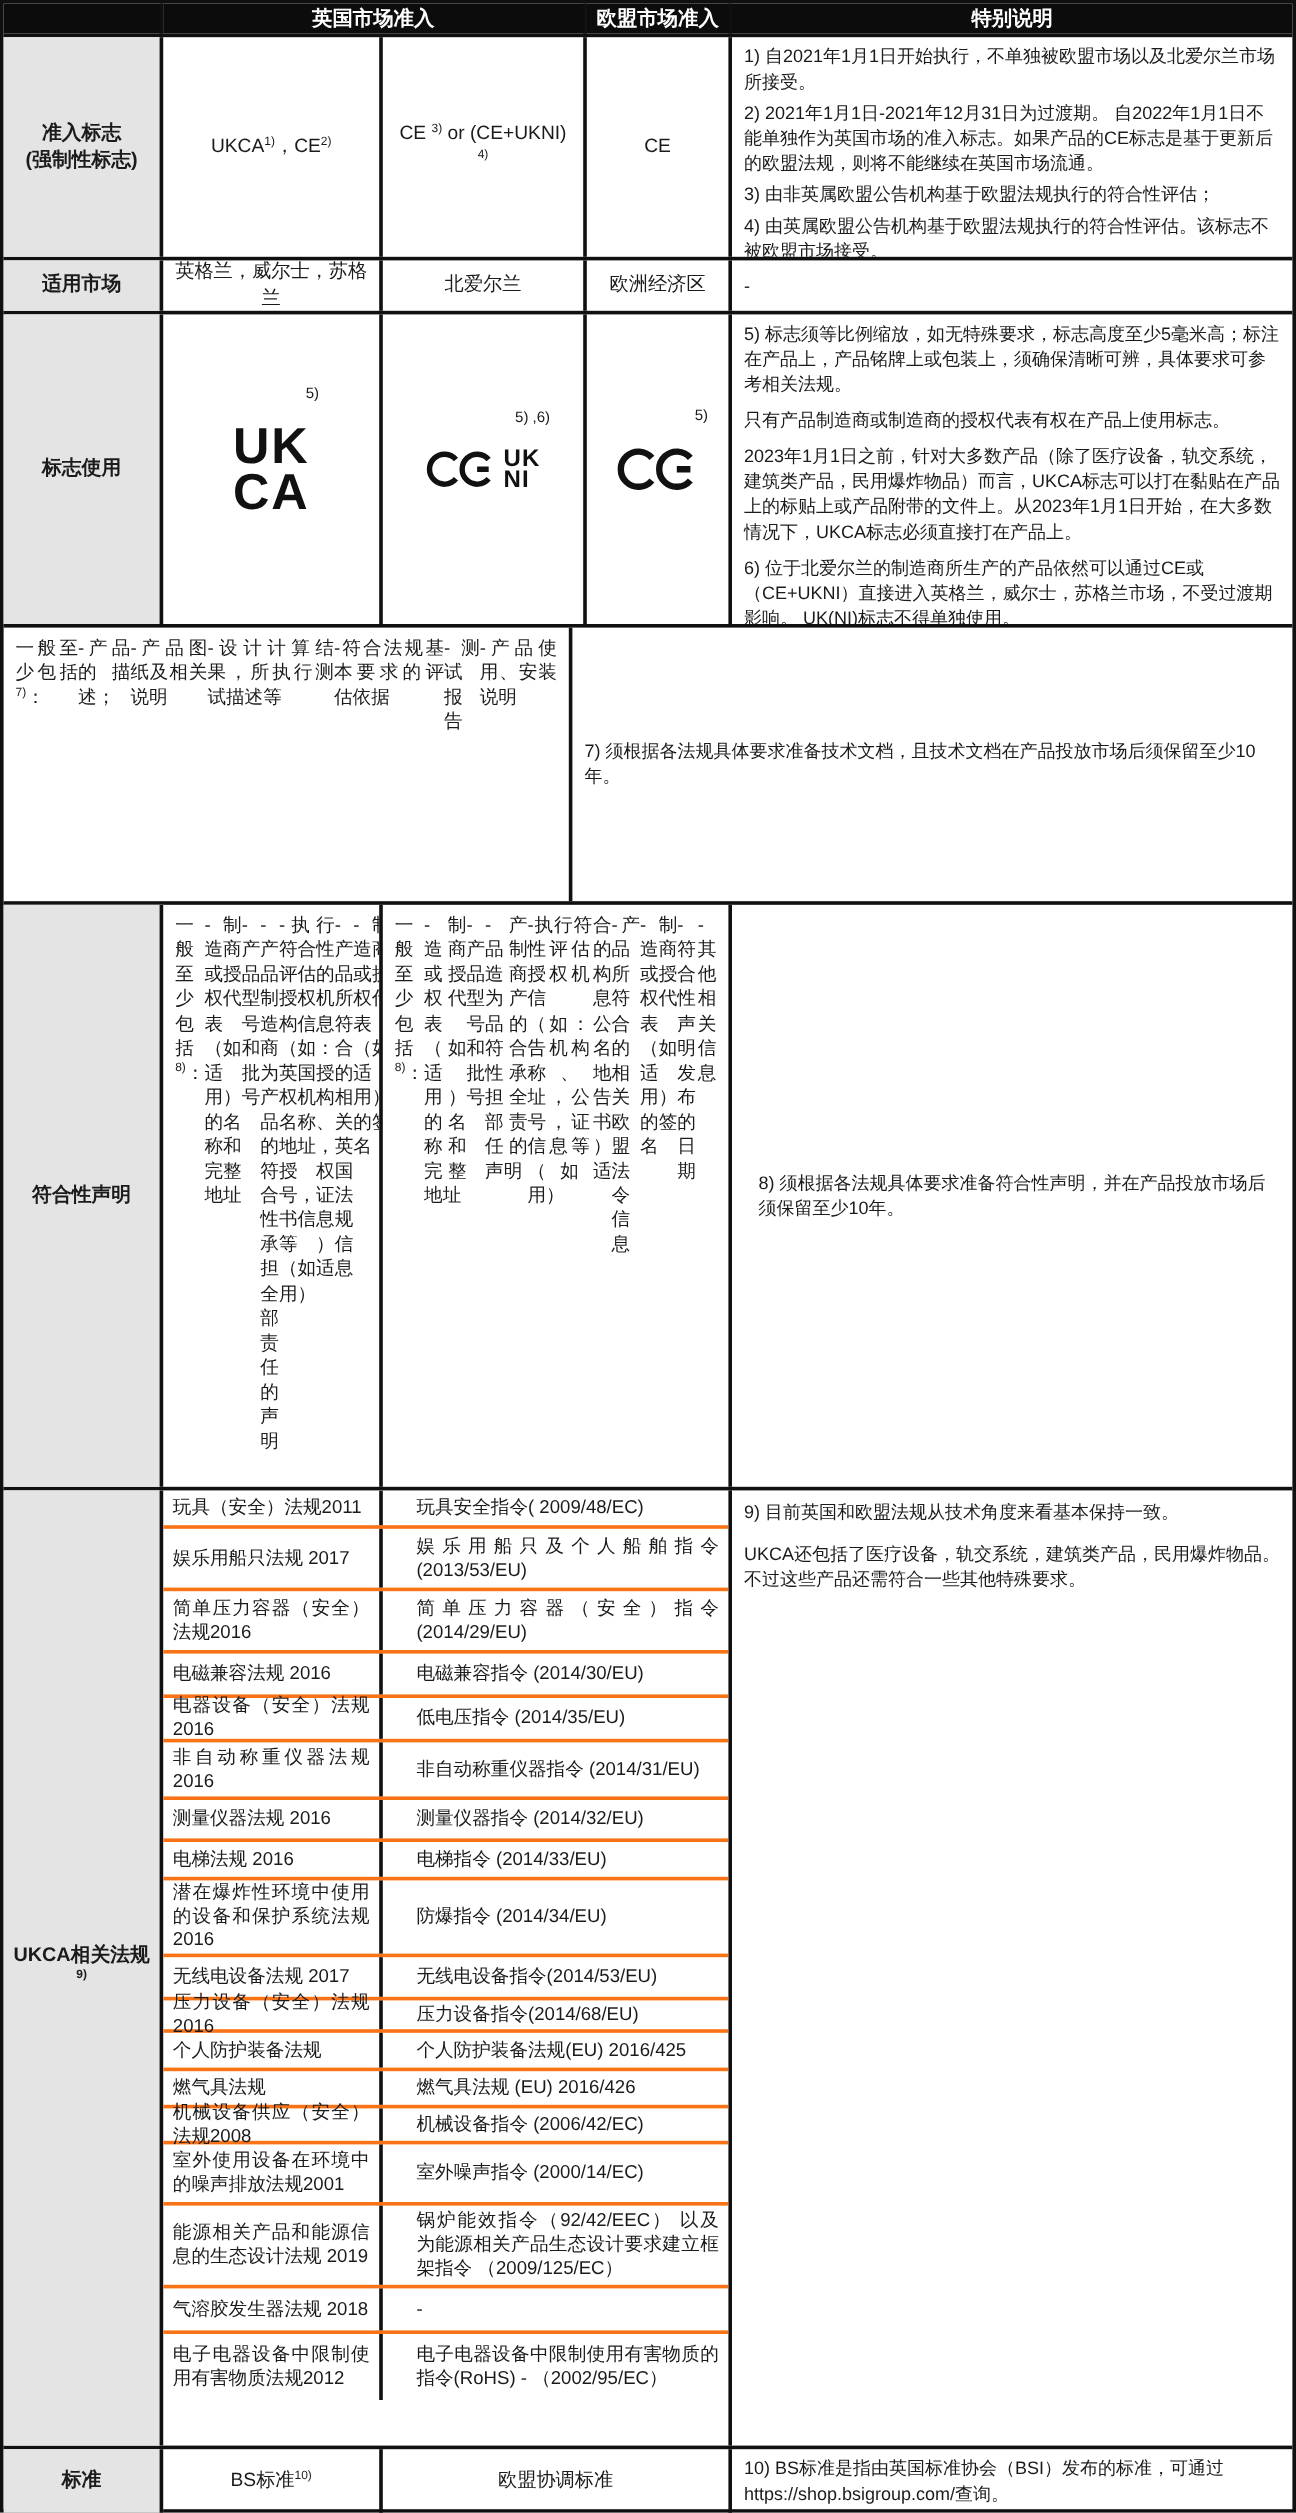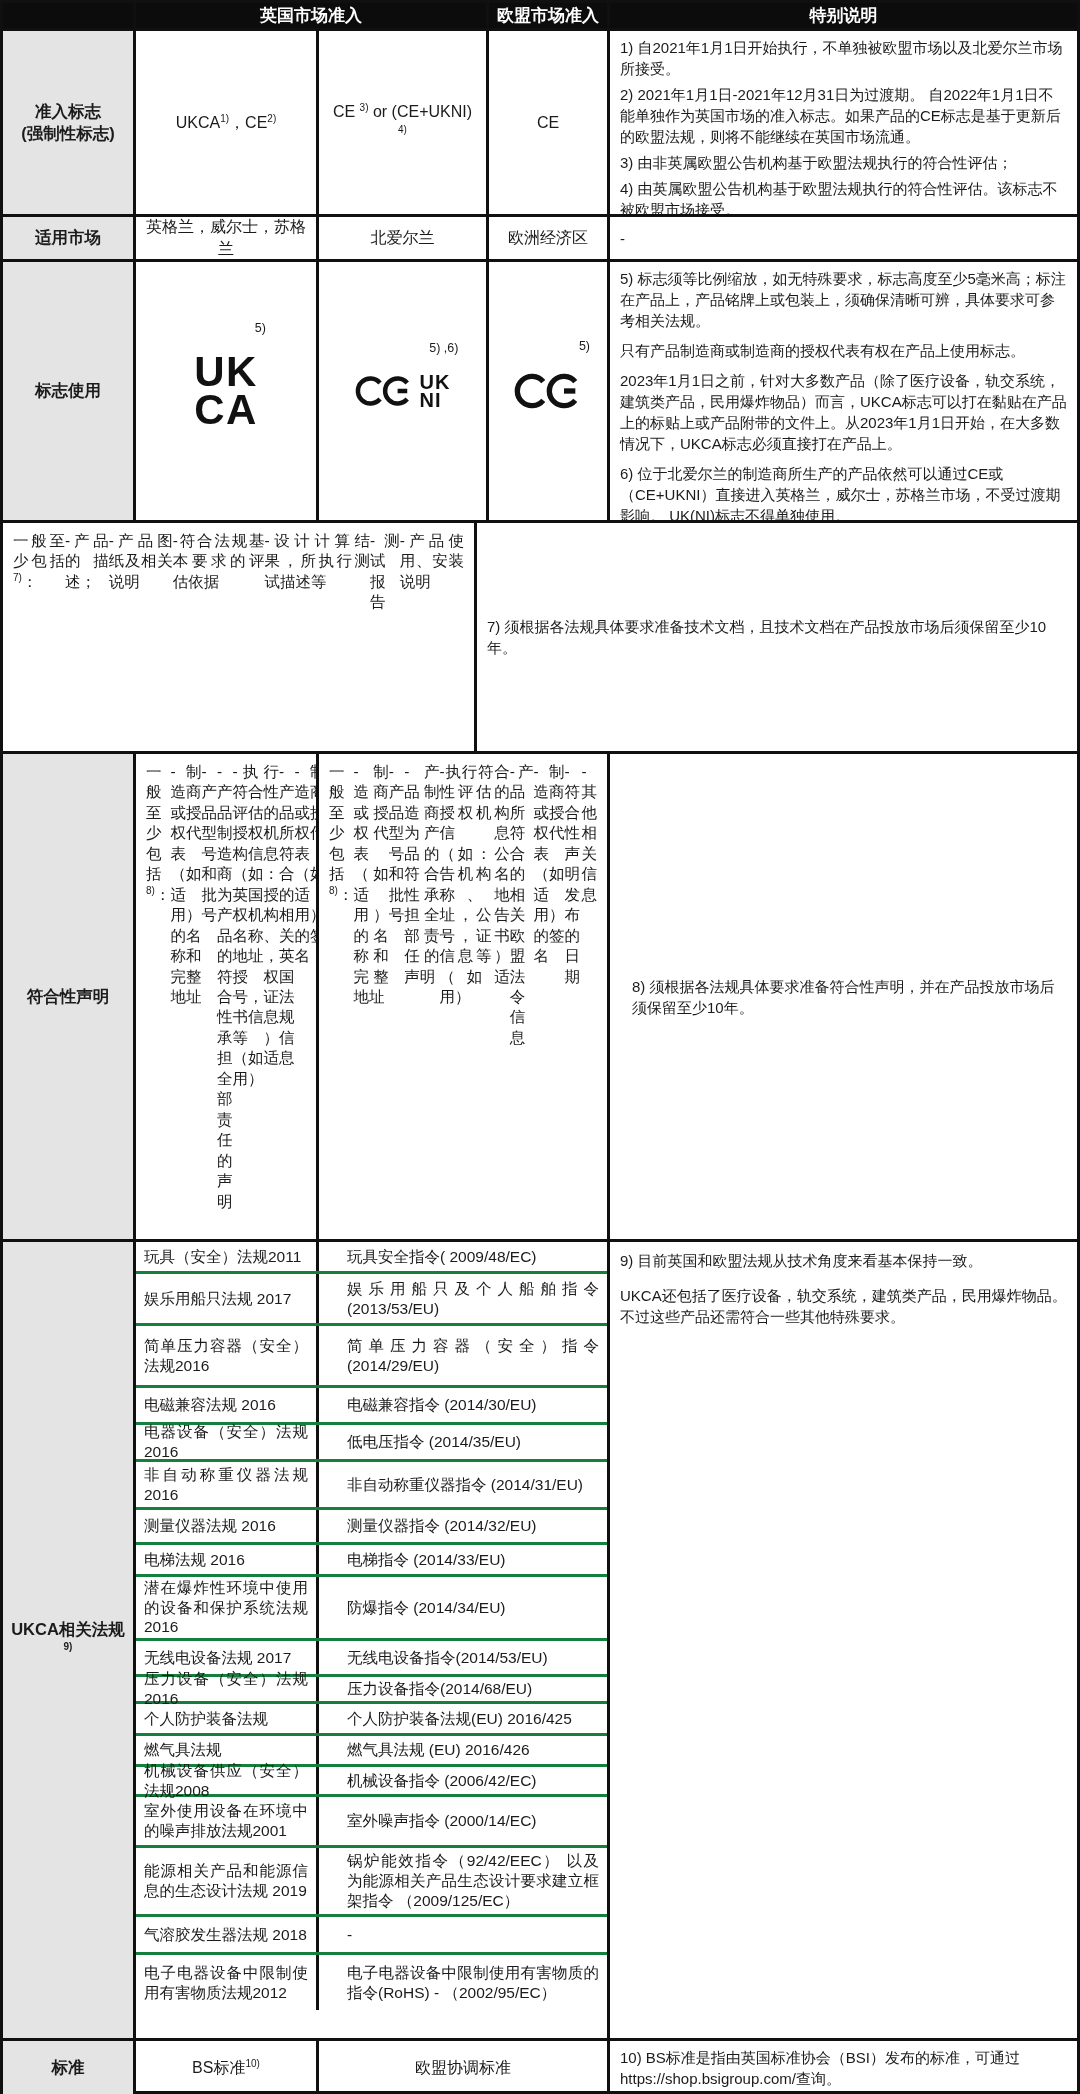--- a/index.html
+++ b/index.html
@@ -49,21 +49,21 @@
     display:flex; flex-direction:row; justify-content:space-between;
     text-align:justify;
   }
   sup { font-size:10px; line-height:0; }
   .logo-cell { display:flex; align-items:center; justify-content:center; }
   .logo-wrap { position:relative; display:flex; align-items:center; gap:7px; }
   .logo-sup { position:absolute; top:-32px; right:-8px; font-size:12.5px; white-space:nowrap; }
   .ukca { font-weight:800; font-size:42px; line-height:0.9; letter-spacing:1.5px; color:#111; }
   .ukni { font-weight:800; font-size:20px; line-height:0.92; letter-spacing:1px; color:#111; }
   .subwrap { padding:0; display:flex; flex-direction:column; }
-  .subrow { display:flex; border-bottom:3px solid #15803d; flex-shrink:0; }
+  .subrow { display:flex; border-bottom:3px solid #f97316; flex-shrink:0; }
   .subrow:last-child { border-bottom:none; }
   .subcell {
     padding:3px 8px; font-size:15.5px; line-height:1.28;
     display:flex; align-items:center; text-align:justify;
   }
   .sub-uk { width:183px; border-right:3px solid #101010; }
   .sub-eu { flex:1;margin-left:20px; }
   .note-top { padding-top:8px; }
 </style>
 </head>
@@ -147,22 +147,22 @@
       <p>2023年1月1日之前，针对大多数产品（除了医疗设备，轨交系统，建筑类产品，民用爆炸物品）而言，UKCA标志可以打在黏贴在产品上的标贴上或产品附带的文件上。从2023年1月1日开始，在大多数情况下，UKCA标志必须直接打在产品上。</p>
       <p>6) 位于北爱尔兰的制造商所生产的产品依然可以通过CE或（CE+UKNI）直接进入英格兰，威尔士，苏格兰市场，不受过渡期影响。 UK(NI)标志不得单独使用。</p>
     </div>
   </div>
 
   <div class="row" style="height:231px">
     <div class="cell c123 list">
       <div><span>一般至少包括</span><sup>7)</sup><span>：</span></div>
       <div>-产品的描述；</div>
       <div>-产品图纸及相关说明</div>
+      <div>-设计计算结果，所执行测试描述等</div>
       <div>-符合法规基本要求的评估依据</div>
-      <div>-设计计算结果，所执行测试描述等</div>
       <div>-测试报告</div>
       <div>-产品使用、安装说明</div>
     </div>
     <div class="cell c4 notes vcenter">
       <p style="margin:0">7) 须根据各法规具体要求准备技术文档，且技术文档在产品投放市场后须保留至少10年。</p>
     </div>
   </div>
 
   <div class="row" style="height:488px">
     <div class="cell c0 label">符合性声明</div>
@@ -199,21 +199,21 @@
     </div>
     <div class="cell c123 subwrap" style="padding:0">
       <div class="subrow" style="height:32px">
           <div class="subcell sub-uk">玩具（安全）法规2011</div>
           <div class="subcell sub-eu">玩具安全指令( 2009/48/EC)</div>
         </div>
       <div class="subrow" style="height:52px">
           <div class="subcell sub-uk">娱乐用船只法规 2017</div>
           <div class="subcell sub-eu">娱乐用船只及个人船舶指令 (2013/53/EU)</div>
         </div>
-      <div class="subrow" style="height:62px">
+      <div class="subrow" style="height:52px">
           <div class="subcell sub-uk">简单压力容器（安全）法规2016</div>
           <div class="subcell sub-eu">简单压力容器（安全）指令 (2014/29/EU)</div>
         </div>
       <div class="subrow" style="height:37px">
           <div class="subcell sub-uk">电磁兼容法规 2016</div>
           <div class="subcell sub-eu">电磁兼容指令 (2014/30/EU)</div>
         </div>
       <div class="subrow" style="height:37px">
           <div class="subcell sub-uk">电器设备（安全）法规2016</div>
           <div class="subcell sub-eu">低电压指令 (2014/35/EU)</div>

